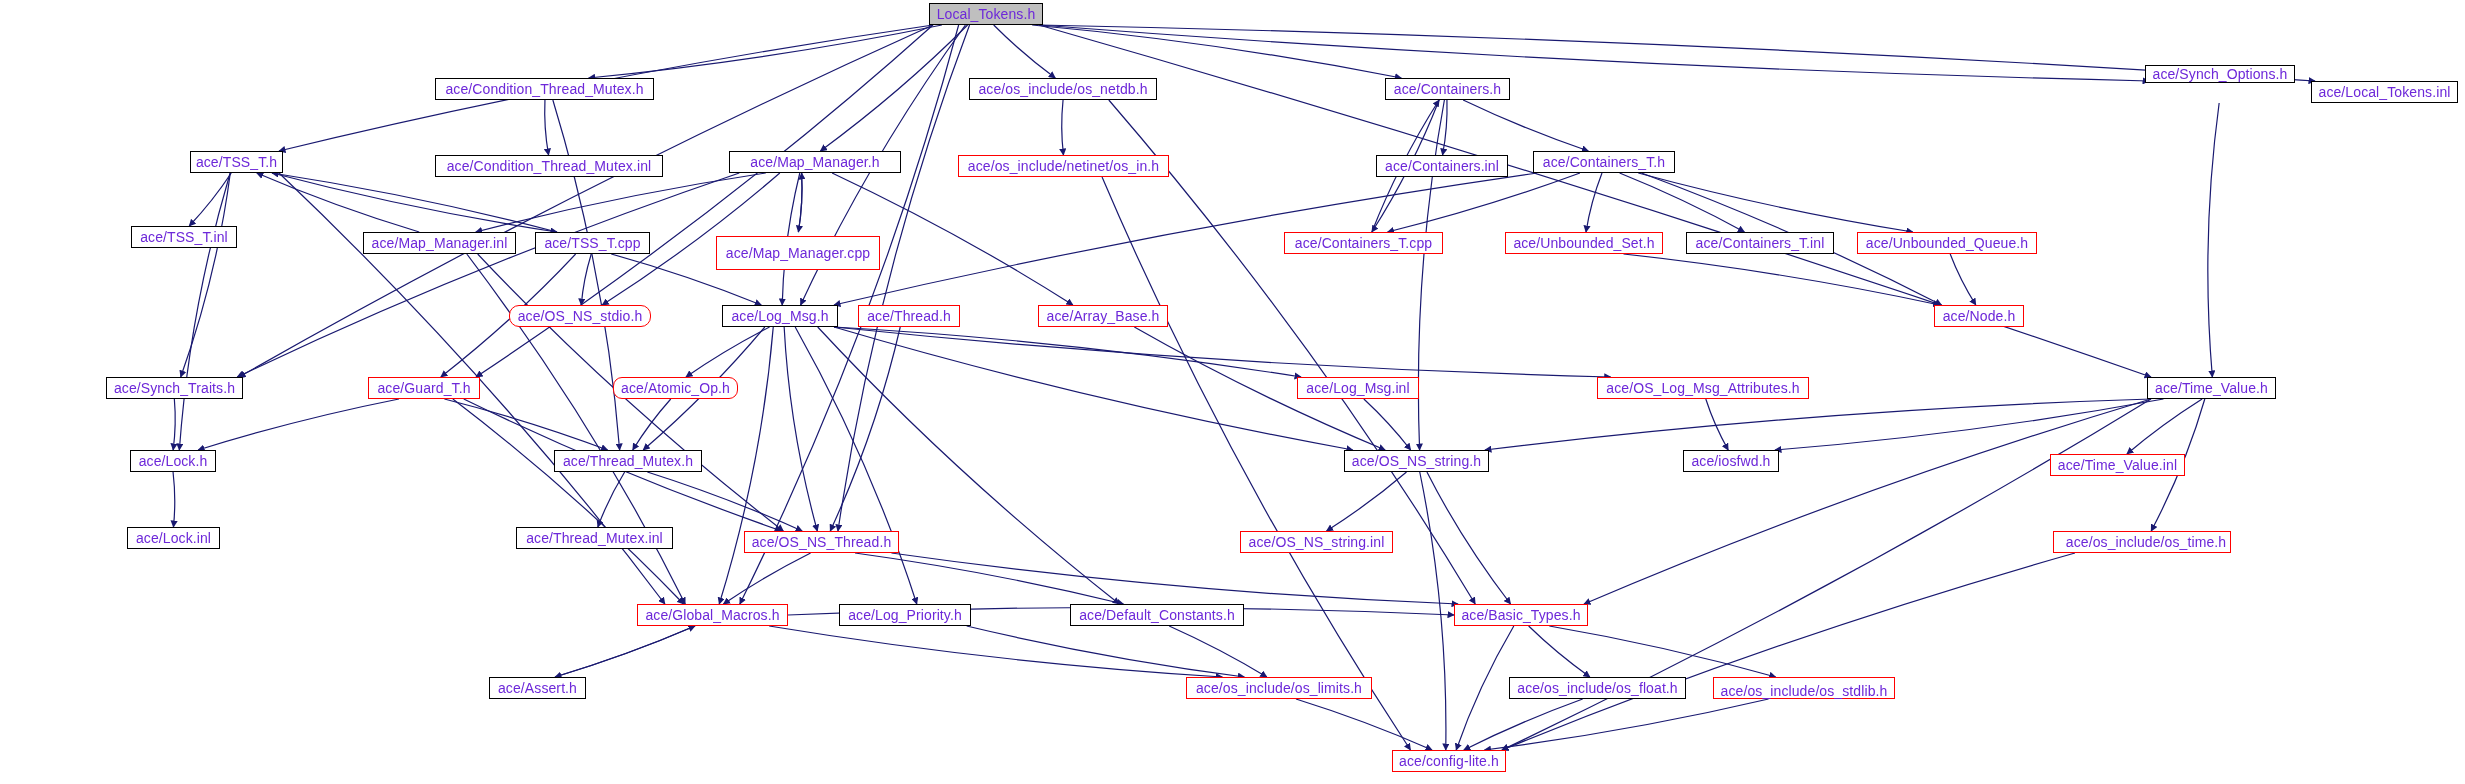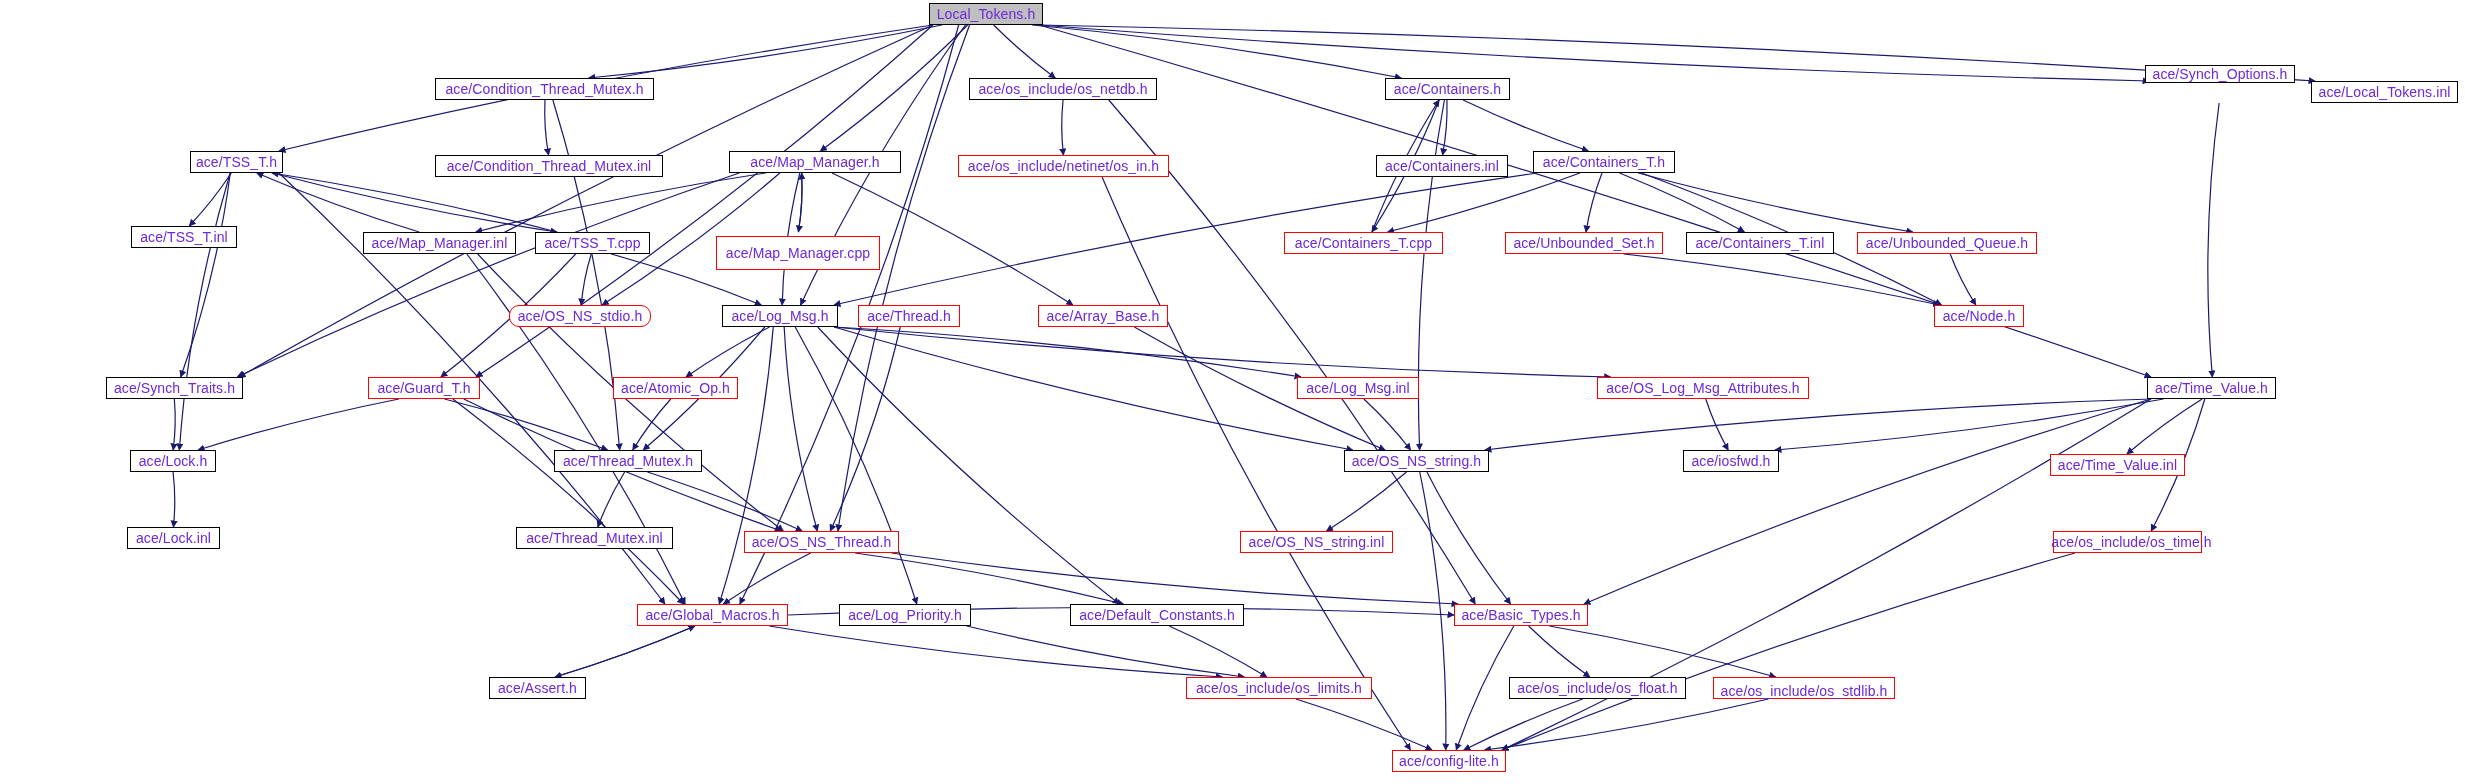--- a/index.html
+++ b/index.html
@@ -238,21 +238,21 @@
       </div>
       <div class="node red" style="left: 1934px; top: 305px; width: 90px; height: 22px;">
         <span class="node-label">ace/Node.h</span>
       </div>
       <div class="node" style="left: 106px; top: 377px; width: 137px; height: 22px;">
         <span class="node-label">ace/Synch_Traits.h</span>
       </div>
       <div class="node red" style="left: 368px; top: 377px; width: 112px; height: 22px;">
         <span class="node-label">ace/Guard_T.h</span>
       </div>
-      <div class="node red" style="left: 613px; top: 377px; width: 125px; height: 22px;">
+      <div class="node red" style="left: 613px; top: 377px; width: 125px; height: 22px; border-radius: 9px;">
         <span class="node-label">ace/Atomic_Op.h</span>
       </div>
       <div class="node red" style="left: 1297px; top: 377px; width: 122px; height: 22px;">
         <span class="node-label">ace/Log_Msg.inl</span>
       </div>
       <div class="node red" style="left: 1597px; top: 377px; width: 212px; height: 22px;">
         <span class="node-label">ace/OS_Log_Msg_Attributes.h</span>
       </div>
       <div class="node" style="left: 2147px; top: 377px; width: 129px; height: 22px;">
         <span class="node-label">ace/Time_Value.h</span>
@@ -277,21 +277,21 @@
       </div>
       <div class="node" style="left: 516px; top: 527px; width: 157px; height: 22px;">
         <span class="node-label">ace/Thread_Mutex.inl</span>
       </div>
       <div class="node red" style="left: 744px; top: 531px; width: 155px; height: 22px;">
         <span class="node-label">ace/OS_NS_Thread.h</span>
       </div>
       <div class="node red" style="left: 1240px; top: 531px; width: 153px; height: 22px;">
         <span class="node-label">ace/OS_NS_string.inl</span>
       </div>
-      <div class="node red" style="left: 2053px; top: 531px; width: 149px; height: 22px; padding-left: 8px;">
+      <div class="node red" style="left: 2053px; top: 531px; width: 178px; height: 22px; padding-left: 8px;">
         <span class="node-label">ace/os_include/os_time.h</span>
       </div>
       <div class="node red" style="left: 637px; top: 604px; width: 151px; height: 22px;">
         <span class="node-label">ace/Global_Macros.h</span>
       </div>
       <div class="node" style="left: 839px; top: 604px; width: 132px; height: 22px;">
         <span class="node-label">ace/Log_Priority.h</span>
       </div>
       <div class="node" style="left: 1070px; top: 604px; width: 174px; height: 22px;">
         <span class="node-label">ace/Default_Constants.h</span>

